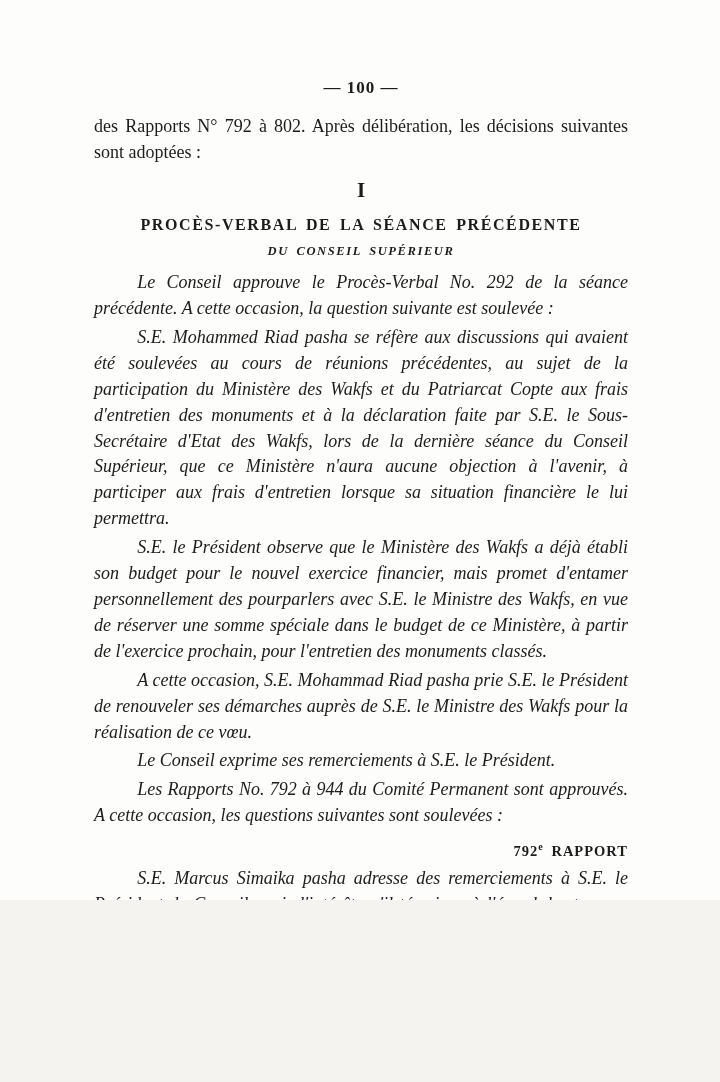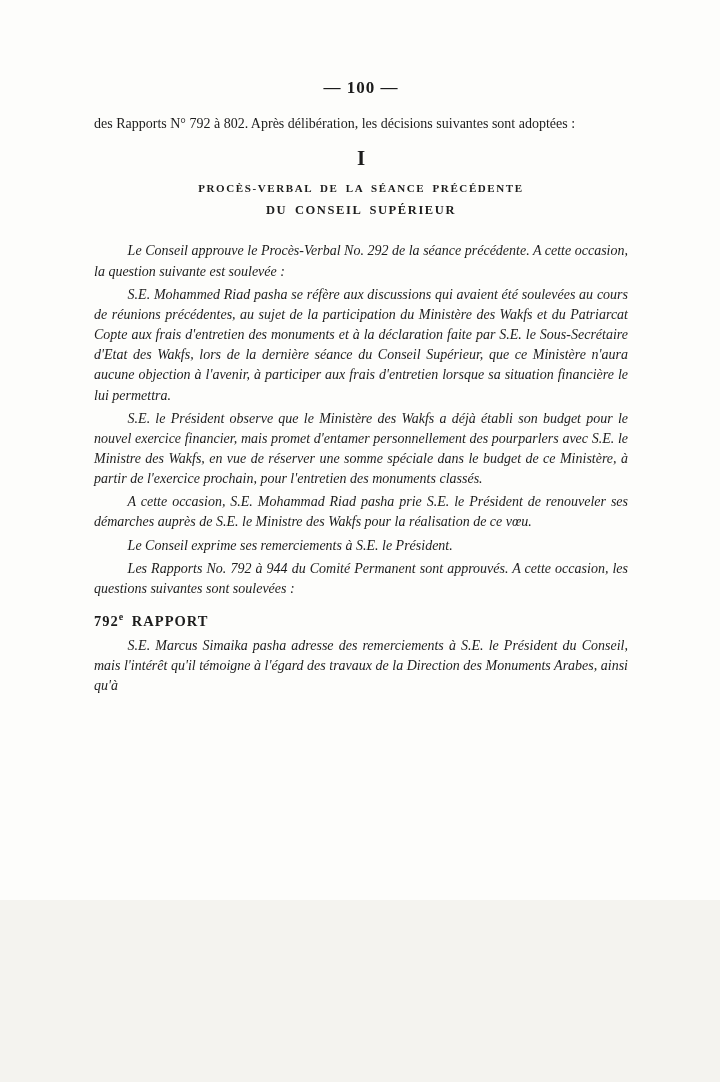--- a/index.html
+++ b/index.html
@@ -22,49 +22,50 @@
   .page-number {
     text-align: center;
     font-size: 17px;
     font-weight: bold;
     letter-spacing: 1px;
     margin: 0 0 16px 0;
   }
   p.body-text {
     margin: 0;
     padding: 0;
-    font-size: 14px;
+    font-size: 18px;
     line-height: 1.44;
     text-align: justify;
   }
   p.body-text.indent {
     text-indent: 2.4em;
     margin-top: 3px;
     font-style: italic;
   }
   .numeral {
     text-align: center;
     font-size: 21px;
     font-weight: bold;
     margin: 12px 0 8px 0;
   }
   .heading {
     text-align: center;
-    font-size: 11px;
+    font-size: 16px;
     font-weight: bold;
     letter-spacing: 1.6px;
     line-height: 1.8;
     word-spacing: 3px;
   }
   .heading-sub {
     font-size: 12.5px;
-    margin-bottom: 20px;
+    margin-bottom: 8px;
+    font-style: italic;
   }
   .report-heading {
-    text-align: left;
+    text-align: right;
     font-size: 14.5px;
     font-weight: bold;
     letter-spacing: 1px;
     word-spacing: 3px;
     margin: 12px 0 6px 0;
   }
   .report-heading sup {
     font-size: 10px;
   }
 </style>

